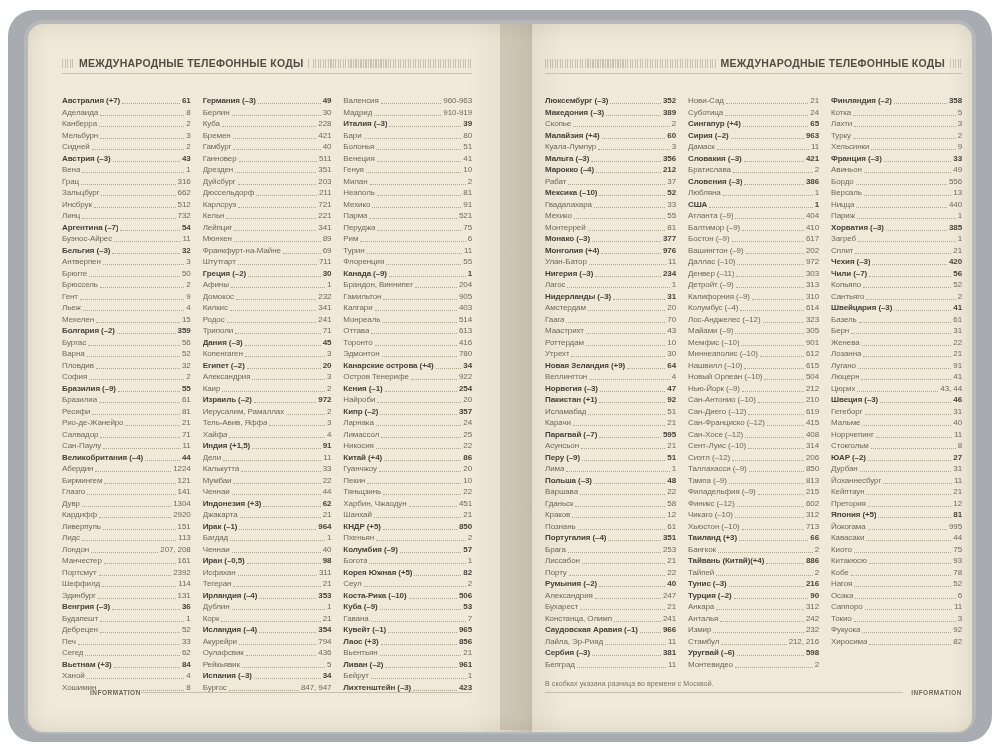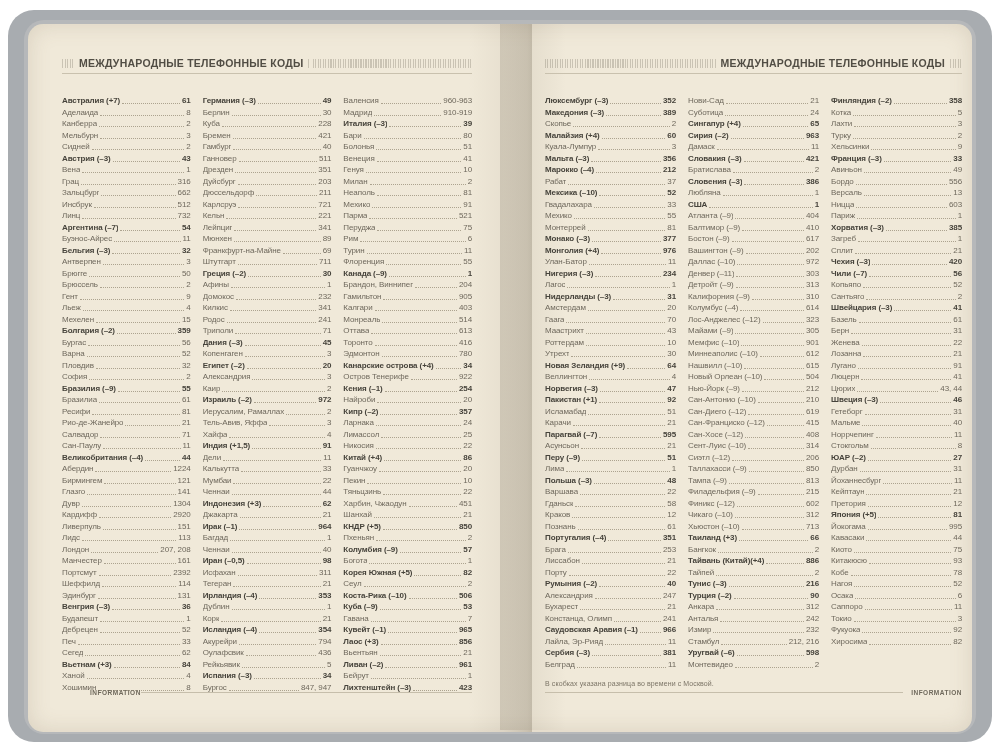--- a/index.html
+++ b/index.html
@@ -1396,21 +1396,21 @@
               <span class="c">556</span>
             </div>
             <div class="row">
               <span class="n">Версаль</span>
               <span class="ldr"></span>
               <span class="c">13</span>
             </div>
             <div class="row">
               <span class="n">Ницца</span>
               <span class="ldr"></span>
-              <span class="c">603</span>
+              <span class="c">440</span>
             </div>
             <div class="row">
               <span class="n">Париж</span>
               <span class="ldr"></span>
               <span class="c">1</span>
             </div>
             <div class="row b">
               <span class="n">Хорватия (–3)</span>
               <span class="ldr"></span>
               <span class="c">385</span>

